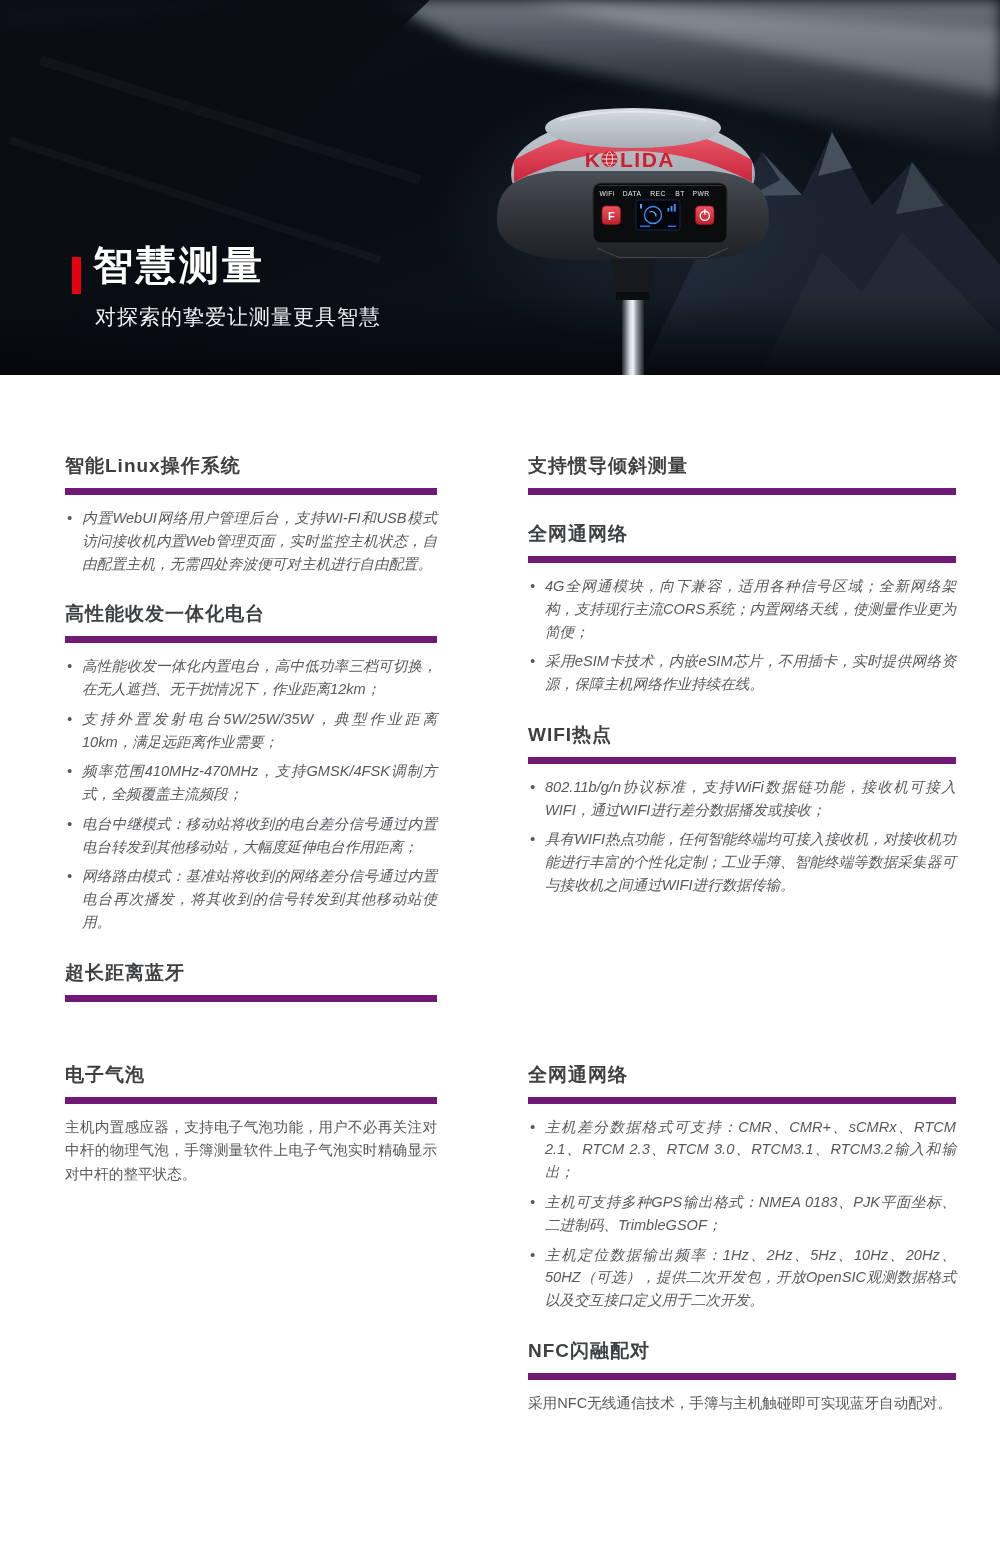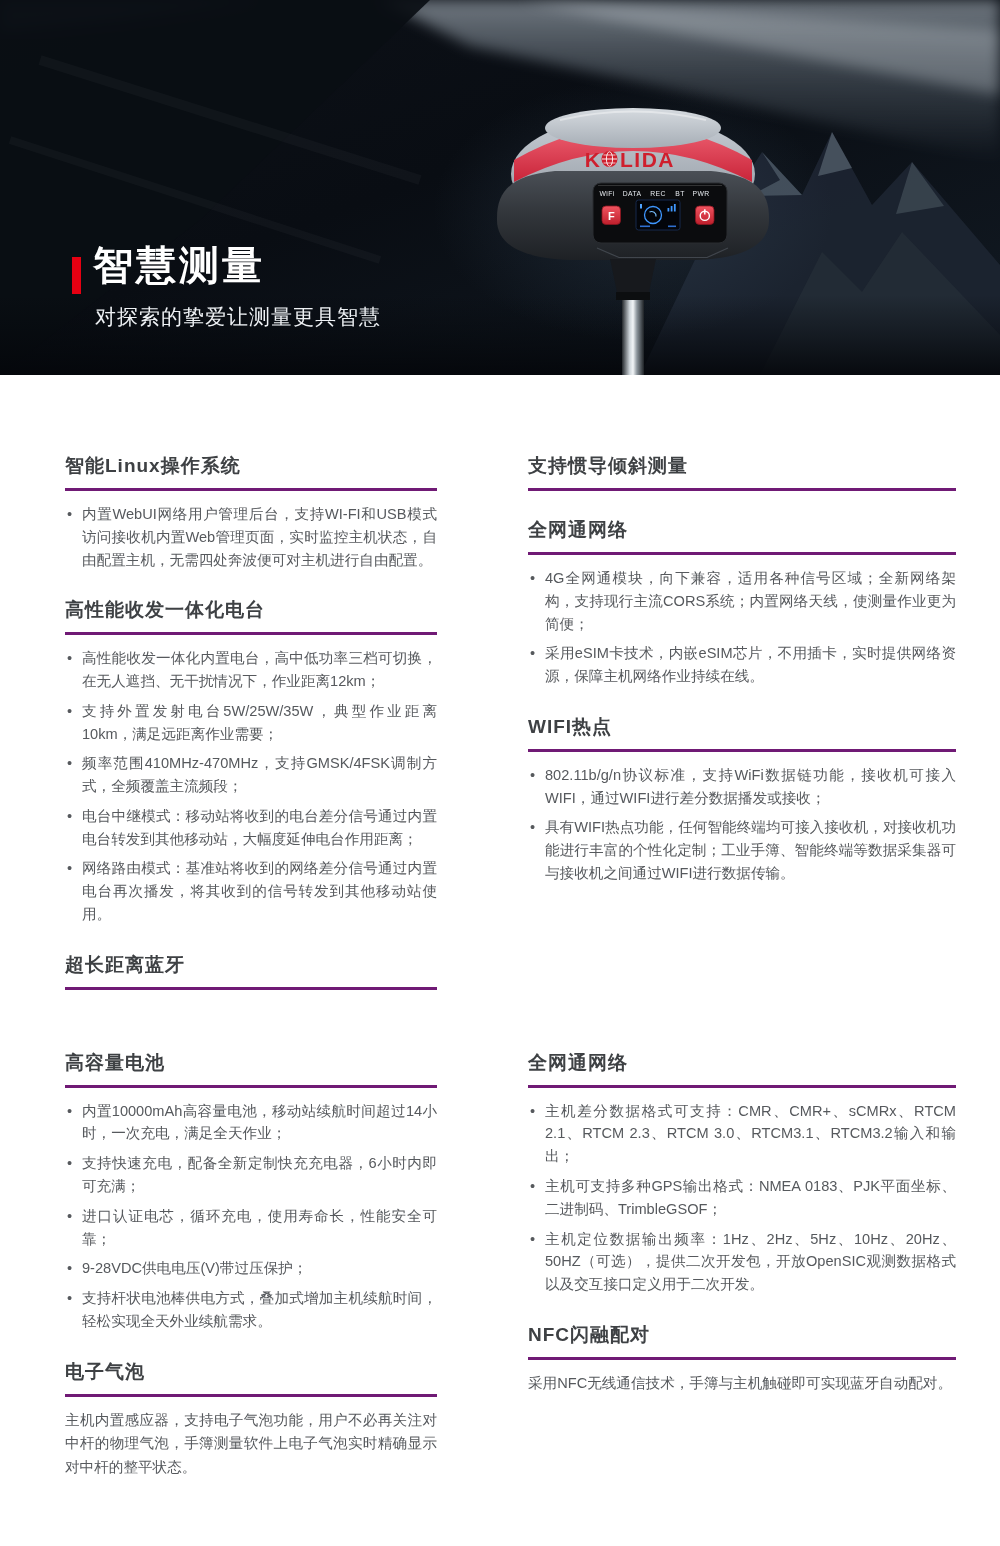--- a/index.html
+++ b/index.html
@@ -27,27 +27,28 @@
     grid-template-columns:372px 428px;
     column-gap:91px;
     padding:78px 0 60px 65px;
   }
   .cell{min-width:0;}
   .row2{margin-top:34px;}
   .sec{margin:0 0 26px 0;}
   .sec-title{
     margin:0;padding:0 0 9px 0;
     font-size:19px;font-weight:700;color:#3e4144;letter-spacing:1px;
-    border-bottom:3px solid #701a75;
+    border-bottom:7px solid #701a75;
   }
   .sec-list{list-style:none;margin:12px 0 0 0;padding:0;}
   .sec-list li{
     position:relative;padding-left:17px;margin:0 0 7px 0;
     font-size:14.6px;line-height:1.56;color:#56595d;
     text-align:justify;
+    font-style:italic;
   }
   .sec-list li::before{
     content:"\2022";position:absolute;left:2px;top:0;color:#56595d;
   }
   .sec-para{
     margin:12px 0 0 0;font-size:14.6px;line-height:1.62;color:#56595d;text-align:justify;
   }
 </style>
 </head>
 <body>
@@ -235,30 +236,20 @@
       <h3 class="sec-title">WIFI热点</h3>
       <ul class="sec-list">
         <li>802.11b/g/n协议标准，支持WiFi数据链功能，接收机可接入WIFI，通过WIFI进行差分数据播发或接收；</li>
         <li>具有WIFI热点功能，任何智能终端均可接入接收机，对接收机功能进行丰富的个性化定制；工业手簿、智能终端等数据采集器可与接收机之间通过WIFI进行数据传输。</li>
       </ul>
     </section>
   </div>
 
   <div class="cell row2">
     <section class="sec">
-      <h3 class="sec-title">高容量电池</h3>
-      <ul class="sec-list">
-        <li>内置10000mAh高容量电池，移动站续航时间超过14小时，一次充电，满足全天作业；</li>
-        <li>支持快速充电，配备全新定制快充充电器，6小时内即可充满；</li>
-        <li>进口认证电芯，循环充电，使用寿命长，性能安全可靠；</li>
-        <li>9-28VDC供电电压(V)带过压保护；</li>
-        <li>支持杆状电池棒供电方式，叠加式增加主机续航时间，轻松实现全天外业续航需求。</li>
-      </ul>
-    </section>
-    <section class="sec">
       <h3 class="sec-title">电子气泡</h3>
       <p class="sec-para">主机内置感应器，支持电子气泡功能，用户不必再关注对中杆的物理气泡，手簿测量软件上电子气泡实时精确显示对中杆的整平状态。</p>
     </section>
 
   </div>
 
   <div class="cell row2">
     <section class="sec">
       <h3 class="sec-title">全网通网络</h3>
       <ul class="sec-list">

